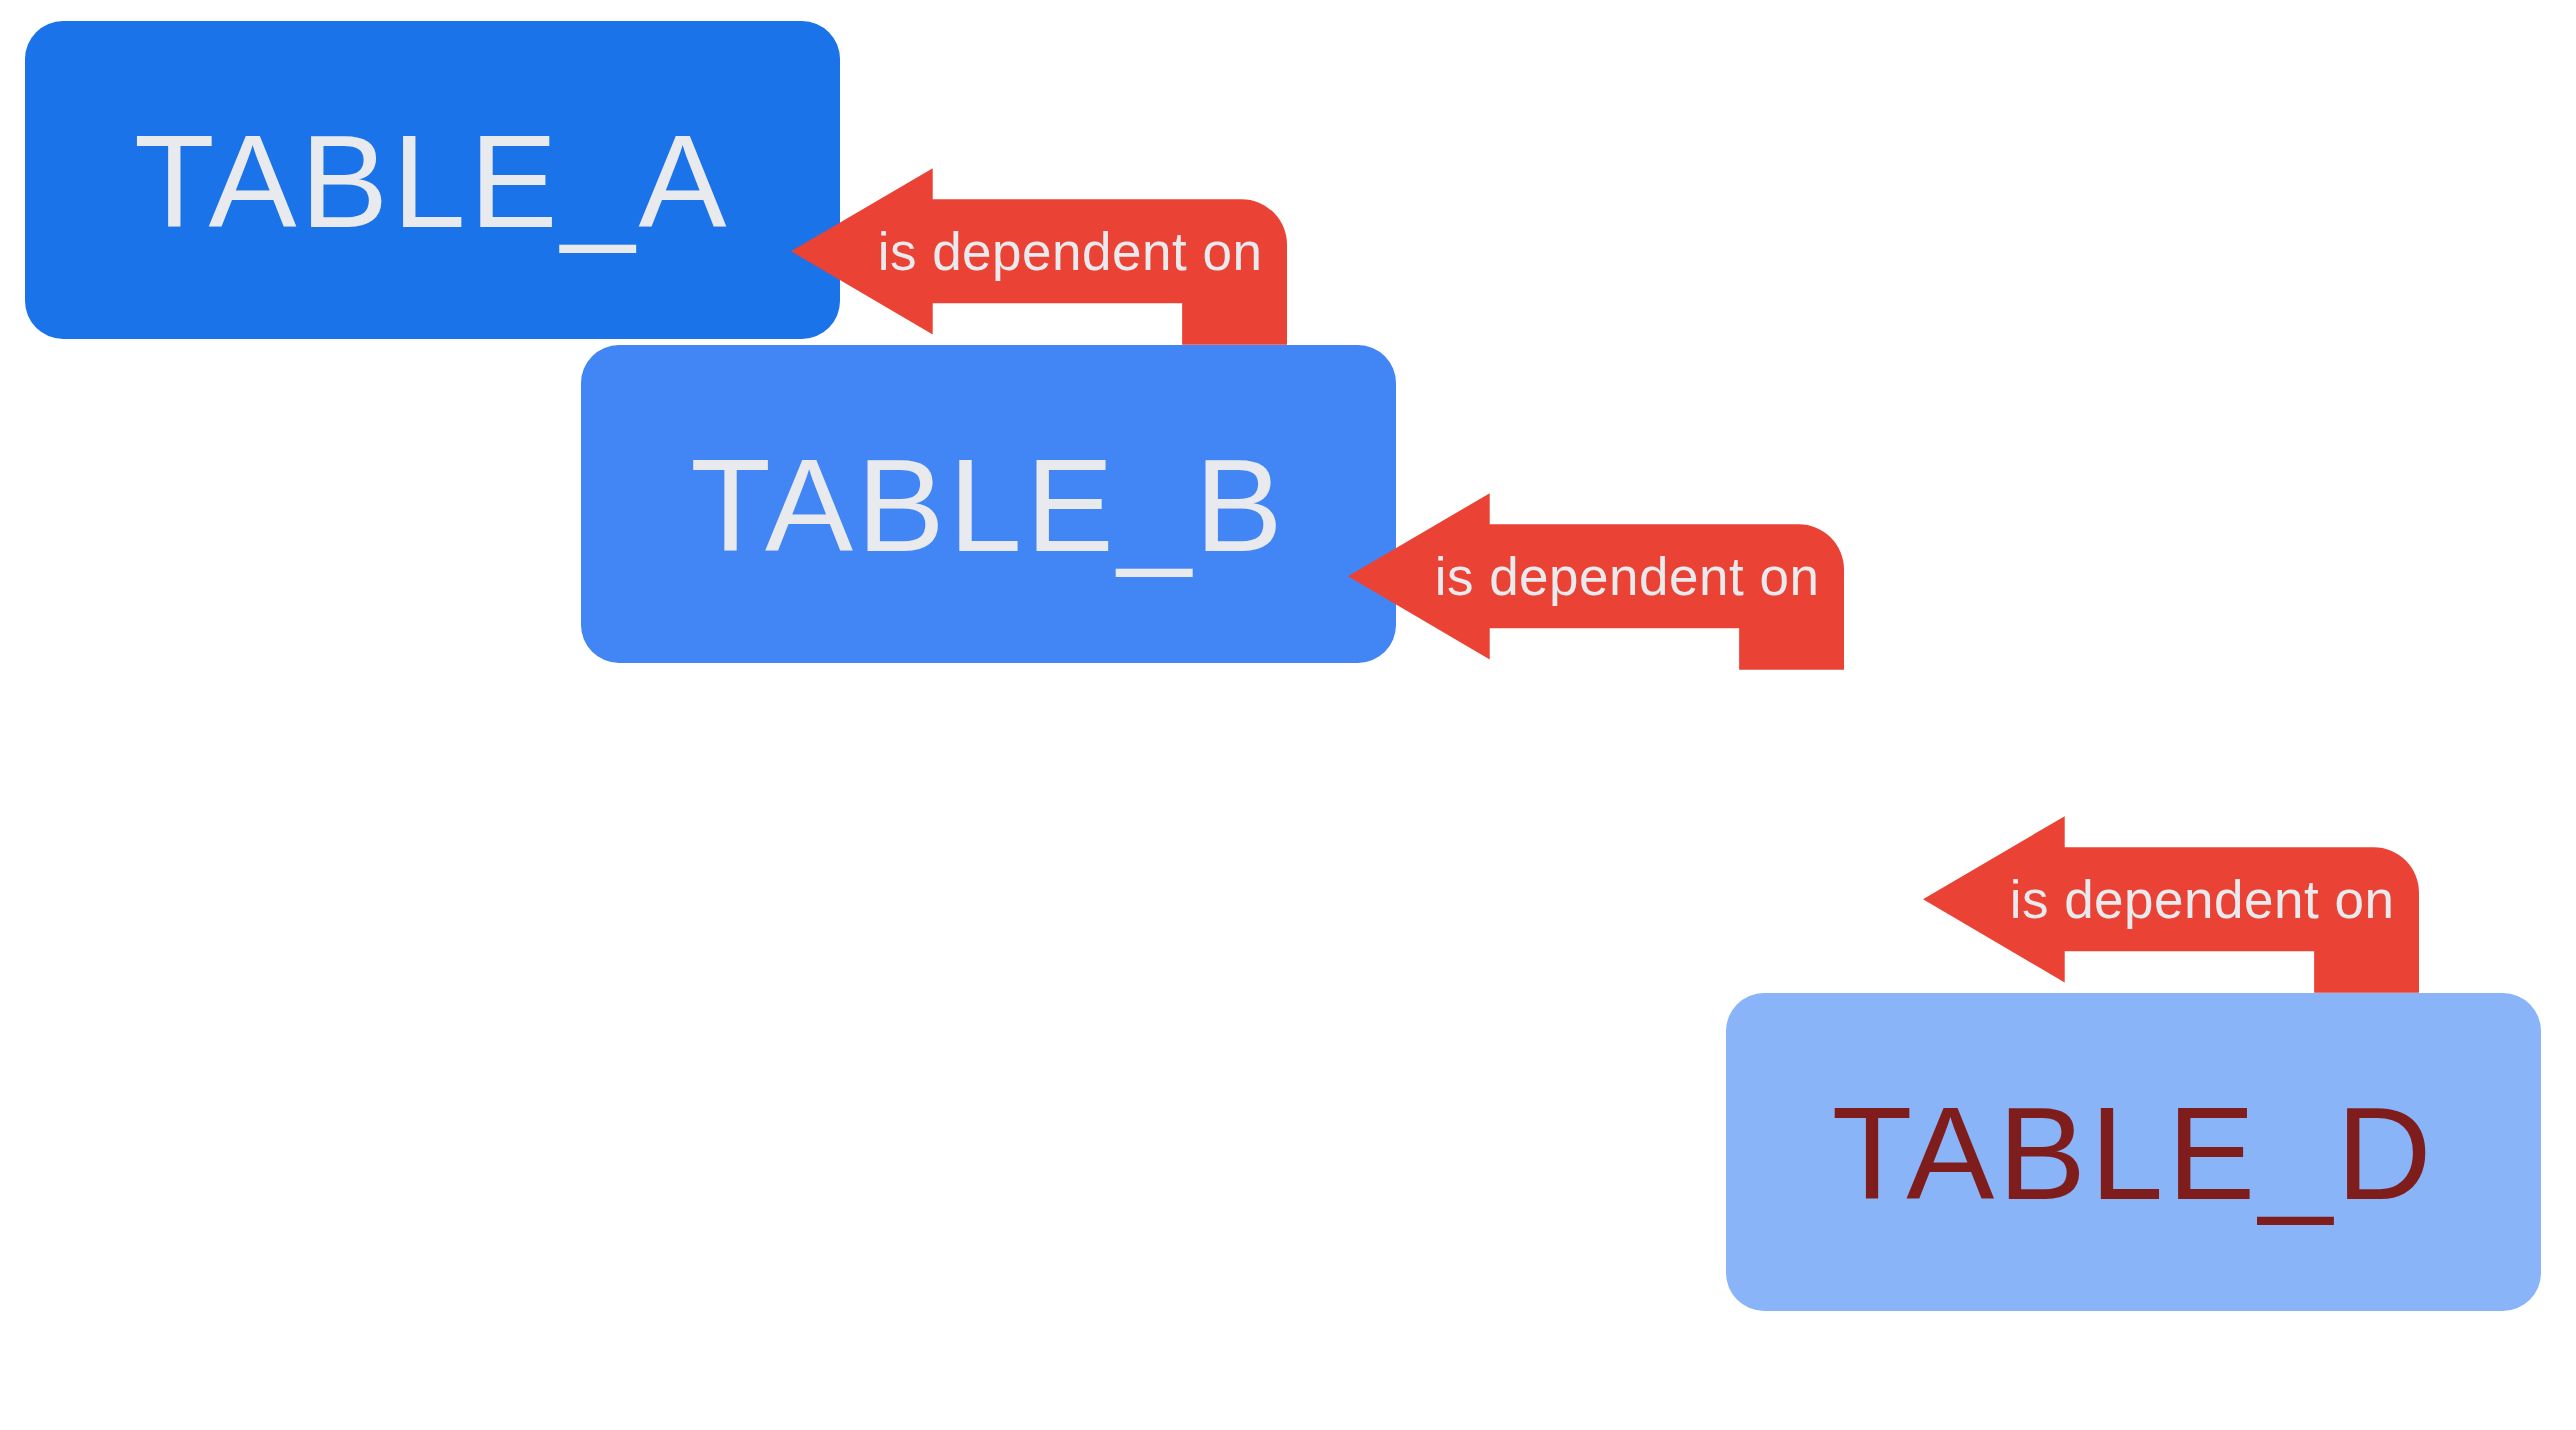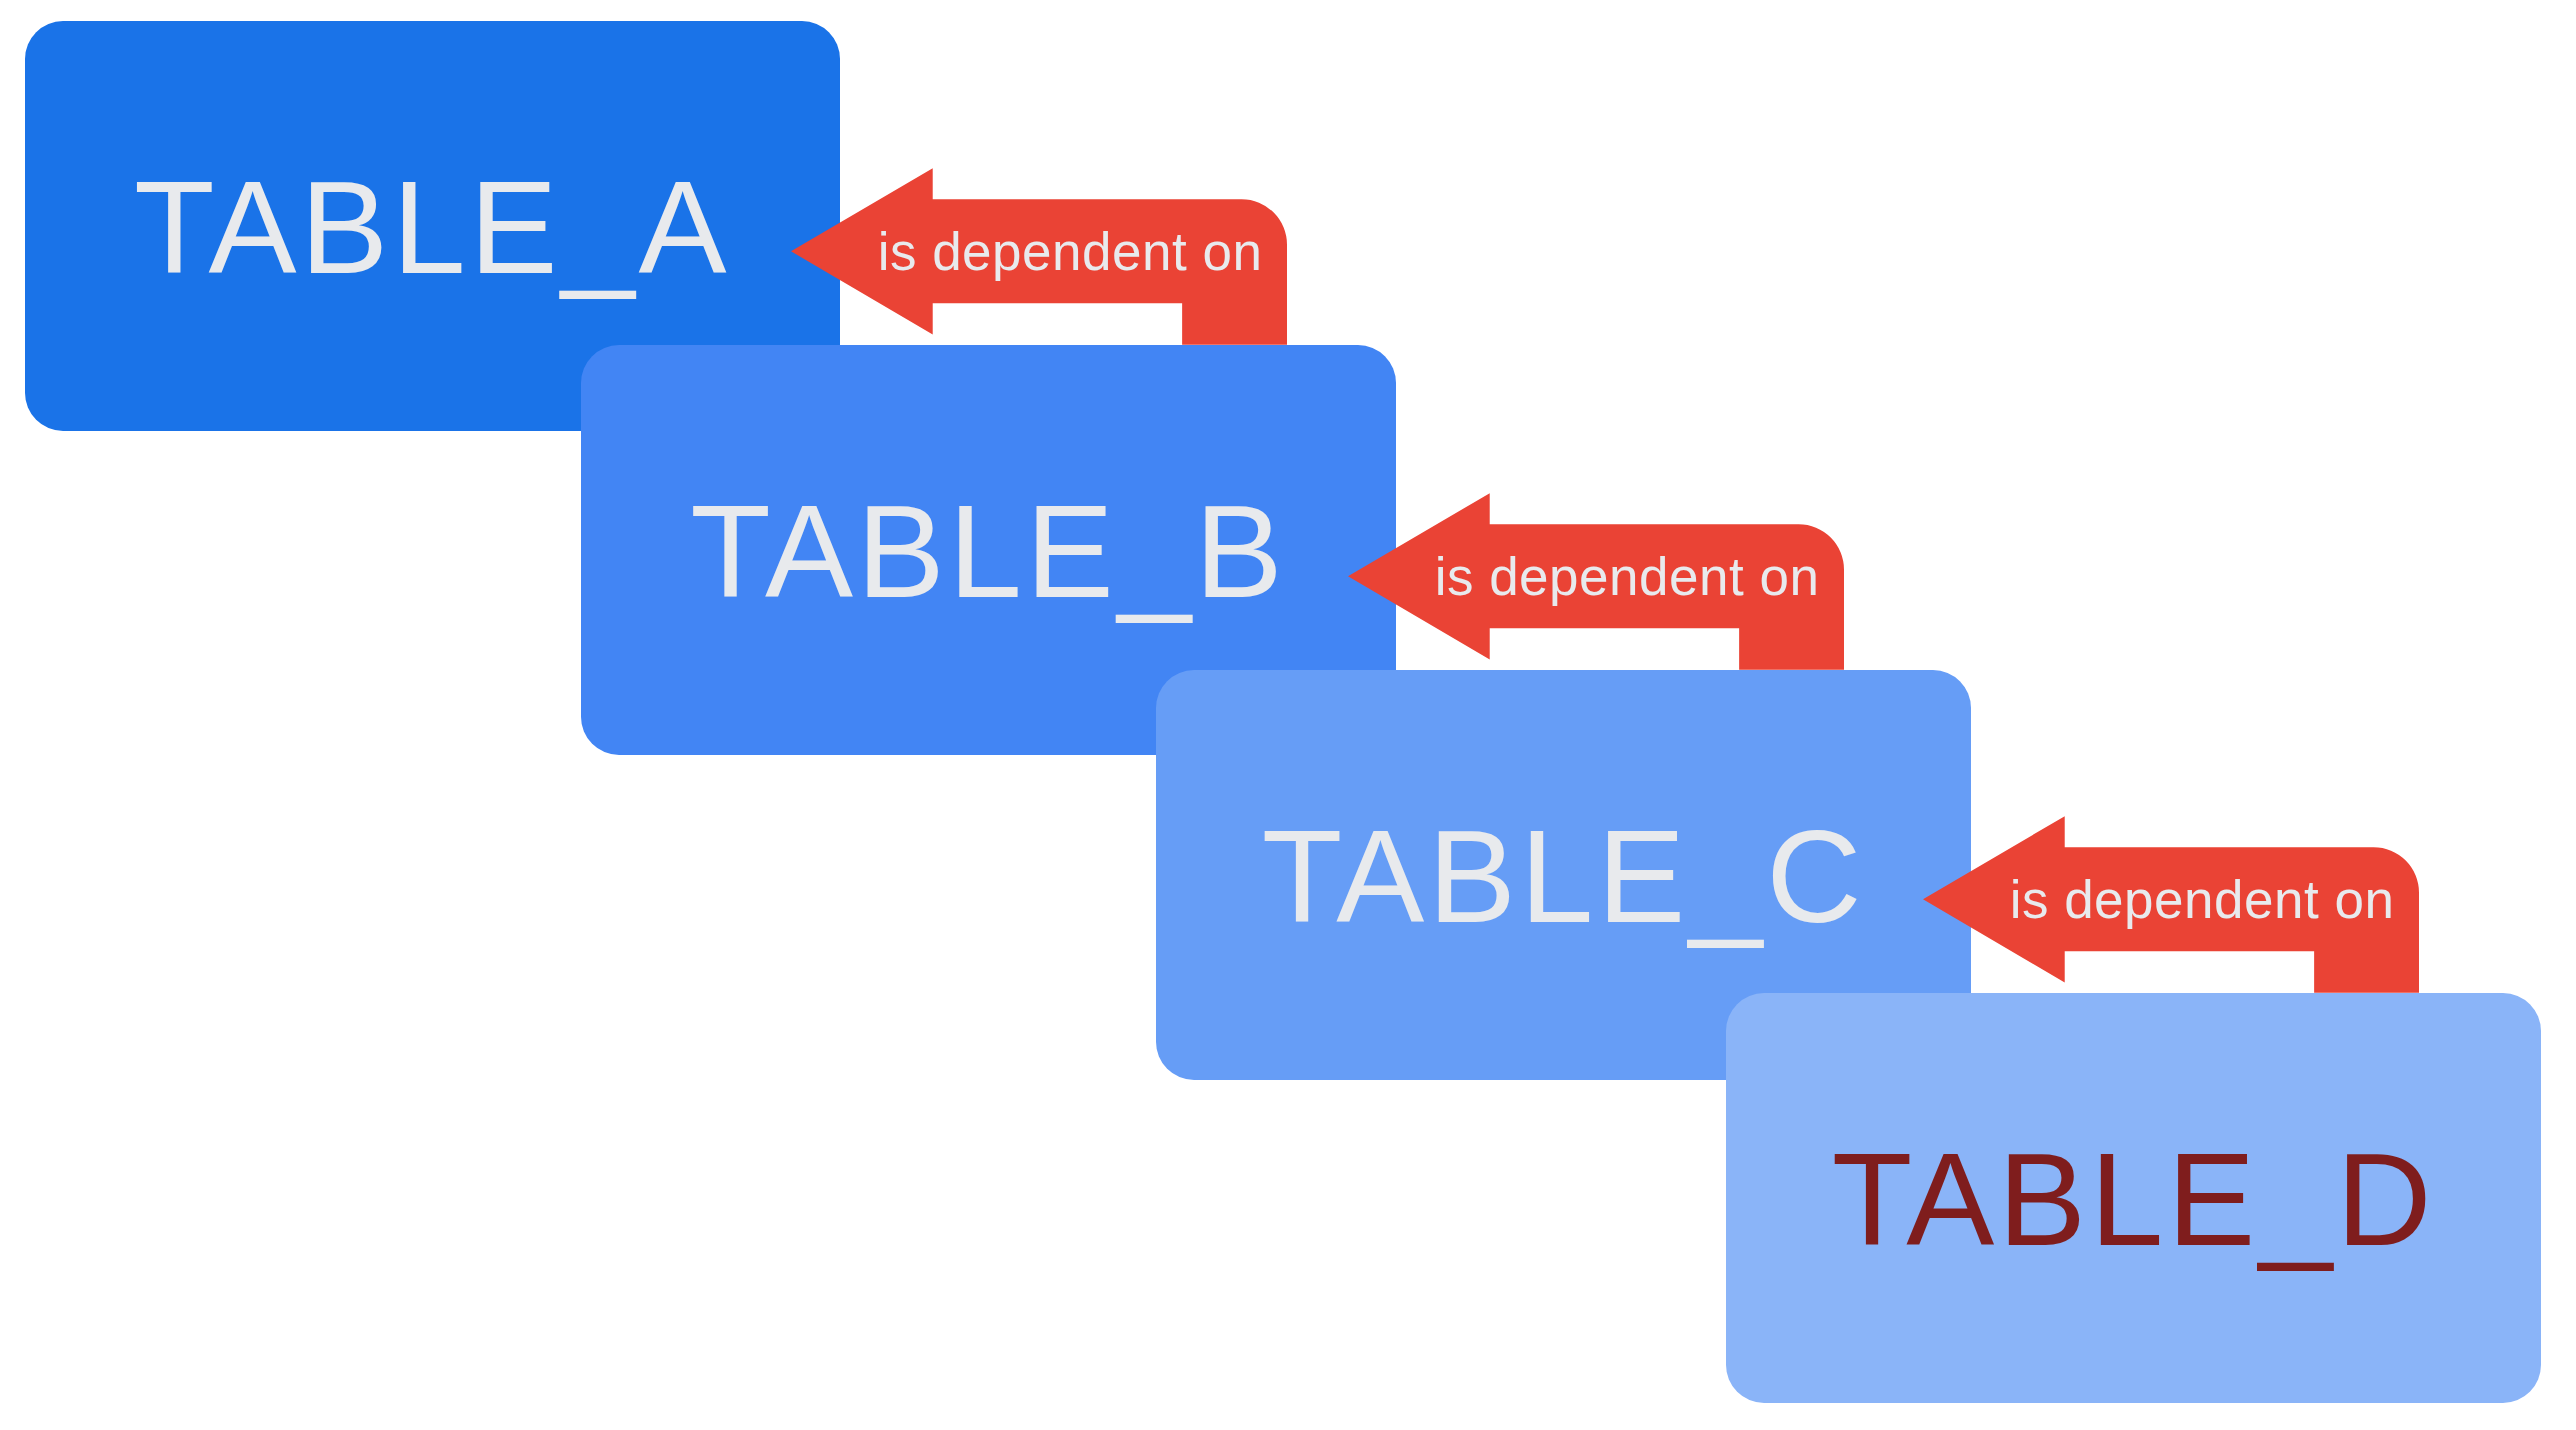--- a/index.html
+++ b/index.html
@@ -11,21 +11,21 @@
   .canvas {
     position: relative;
     width: 2576px;
     height: 1430px;
     background: #ffffff;
     overflow: hidden;
   }
   .table-box {
     position: absolute;
     width: 815px;
-    height: 410px;
+    height: 318px;
     border-radius: 38px;
     background-color: currentColor;
     display: flex;
     align-items: center;
     justify-content: center;
   }
   .table-label {
     font-size: 132px;
     font-weight: 400;
     letter-spacing: 3.8px;
@@ -75,23 +75,20 @@
 <div class="canvas">
 
   <div class="table-box" id="box-a" style="color: rgb(26, 115, 232);">
     <span class="table-label" style="color: rgb(232, 234, 237);">TABLE_A</span>
   </div>
 
   <div class="table-box" id="box-b" style="color: rgb(66, 133, 244);">
     <span class="table-label" style="color: rgb(232, 234, 237);">TABLE_B</span>
   </div>
 
-  <div class="table-box" id="box-c" style="color: rgb(102, 157, 246);">
-    <span class="table-label" style="color: rgb(232, 234, 237);">TABLE_C</span>
-  </div>
 
   <div class="table-box" id="box-d" style="color: rgb(138, 180, 248);">
     <span class="table-label" style="color: #7f1d1d;">TABLE_D</span>
   </div>
 
   <div class="dep-arrow" id="arrow-1" style="color: rgb(234, 67, 53);">
     <svg class="arrow-shape" width="496" height="177" viewBox="0 0 525 187">
       <path fill="currentColor" d="M 0 88 L 150 0 L 150 33 L 477 33 A 48 48 0 0 1 525 81 L 525 187 L 414 187 L 414 143 L 150 143 L 150 176 Z"></path>
     </svg>
     <span class="arrow-label" style="color: rgb(232, 234, 237);">is dependent on</span>

